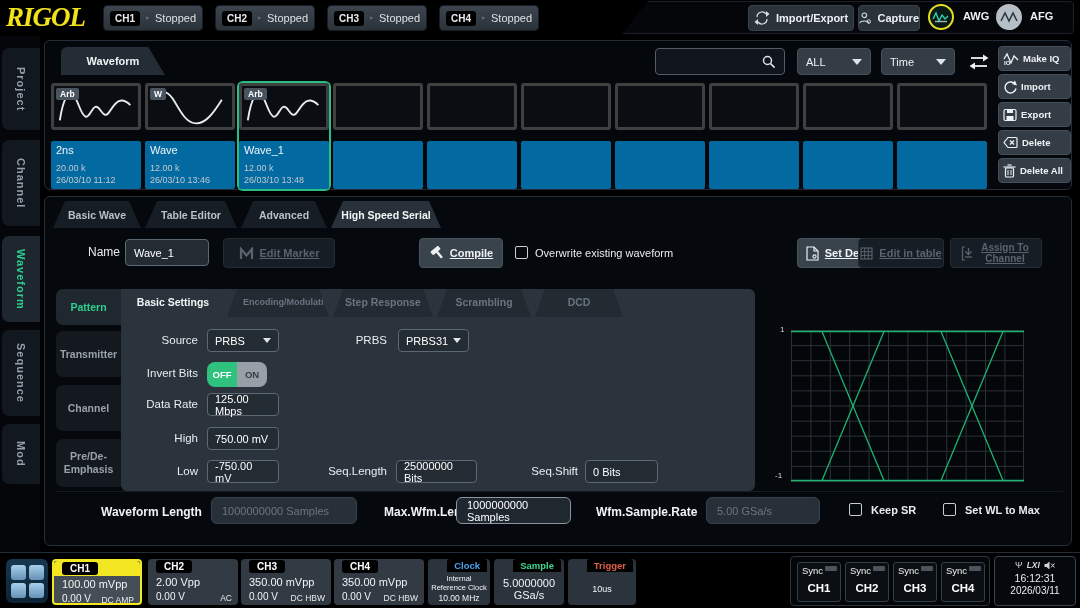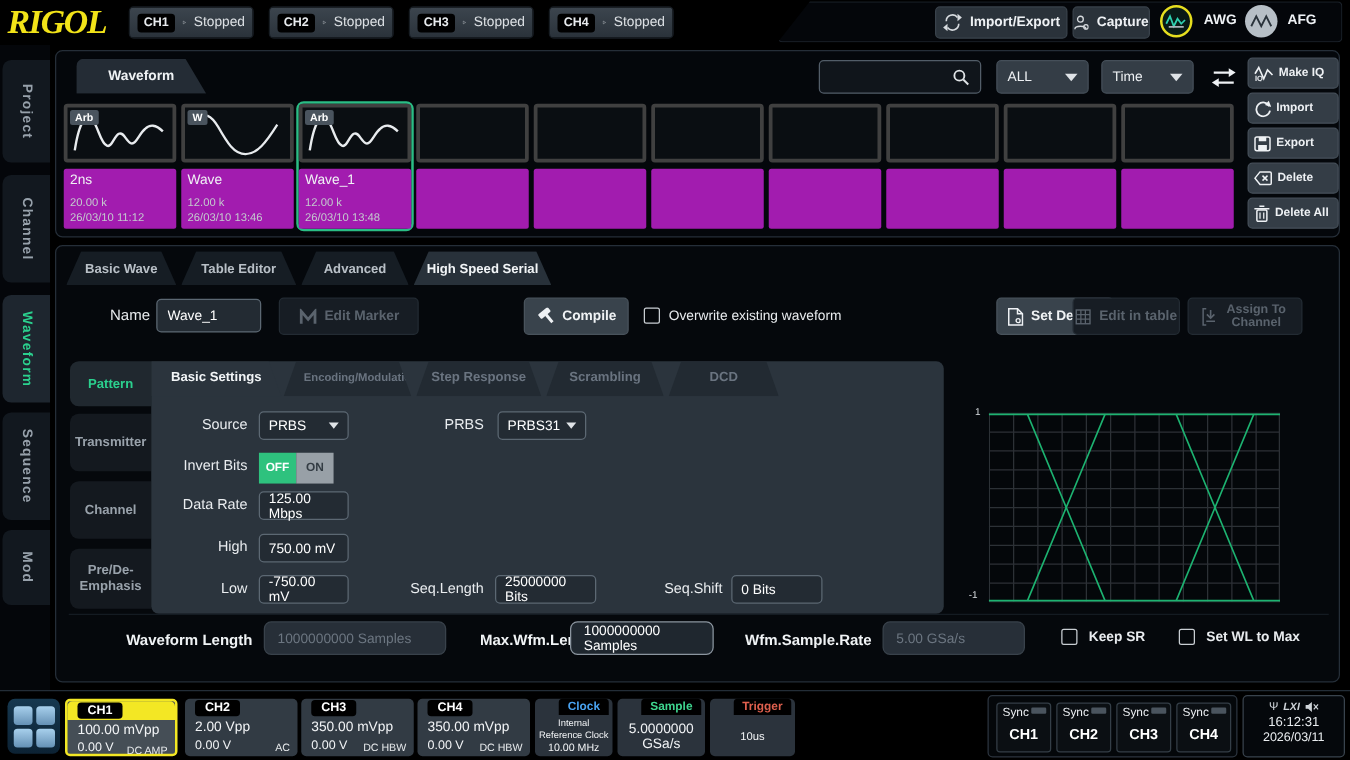--- a/index.html
+++ b/index.html
@@ -30,48 +30,48 @@
   .wtab { position:absolute; left:16px; top:6px; width:104px; height:28px; background:#242c35; color:#f0f3f5; font-size:11px; font-weight:bold; display:flex; align-items:center; justify-content:center; clip-path:polygon(0 0,84% 0,100% 100%,0 100%); border-radius:6px 0 0 0; }
   .search { position:absolute; left:610px; top:7px; width:130px; height:27px; background:#10151b; border:1px solid #525d68; border-radius:4px; display:flex; align-items:center; justify-content:flex-end; padding:0 8px; }
   .search input { background:transparent; border:none; outline:none; color:#fff; width:96px; font-size:11px; }
   .dd { background:#343d46; border:1px solid #454f59; border-radius:4px; color:#eef1f4; font-size:11px; display:flex; align-items:center; justify-content:space-between; padding:0 8px; }
   .caret { width:0; height:0; border-left:5px solid transparent; border-right:5px solid transparent; border-top:6px solid #dfe3e7; }
   .swap { position:absolute; left:918px; top:7px; width:32px; height:27px; display:flex; align-items:center; justify-content:center; }
   .act-btn { position:absolute; left:953px; width:73px; height:25px; background:#343d46; border:1px solid #454f59; border-radius:4px; color:#eef1f4; font-size:9.5px; font-weight:bold; display:flex; align-items:center; gap:4px; padding:0 4px; }
   .thumbs { position:absolute; left:6px; top:42px; display:flex; gap:4px; }
   .thumb { width:90px; }
   .thumb .img { position:relative; width:90px; height:47px; background:#0a0e12; border:3px solid #404040; border-radius:3px; display:flex; align-items:center; justify-content:center; }
-  .thumb .txt { margin-top:5px; width:90px; height:48px; background:#a21caf; border-radius:2px; padding:3px 5px; position:relative; }
+  .thumb .txt { margin-top:11px; width:90px; height:48px; background:#0369a1; border-radius:2px; padding:3px 5px; position:relative; }
   .thumb.selected { box-shadow:0 0 0 2px #2abd85; border-radius:4px; }
   .badge { position:absolute; left:2px; top:2px; background:#4a545e; border-radius:2px; color:#fff; font-size:8.5px; font-weight:bold; padding:1px 4px; }
   .t-name { color:#f0f3f5; font-size:11px; }
   .t-size { position:absolute; left:5px; top:22px; color:#c3c9ce; font-size:9px; }
   .t-date { position:absolute; left:5px; top:34px; color:#c3c9ce; font-size:9px; }
 
   
   .editor { position:absolute; left:44px; top:196px; width:1028px; height:350px; background:#05080c; border:1px solid #252e38; border-radius:6px; }
   .etab { position:absolute; top:4px; height:27px; background:#161d24; color:#b9c0c7; font-size:10.5px; font-weight:bold; display:flex; align-items:center; justify-content:center; clip-path:polygon(12px 0,calc(100% - 12px) 0,100% 100%,0 100%); }
   .etab.active { background:#28313a; color:#f2f5f7; }
   .lbl { color:#e9ecef; font-size:12px; position:absolute; }
   .field { background:#232b33; border:1px solid #5c6873; border-radius:4px; color:#fff; font-size:11px; display:flex; align-items:center; padding:0 8px; position:absolute; }
   .field input { background:transparent; border:none; outline:none; color:#fff; font-size:11px; width:100%; font-family:"Liberation Sans", sans-serif; }
-  .ebtn { position:absolute; height:30px; background:#39434c; border:1px solid #49535c; border-radius:4px; color:#f0f3f5; font-size:11px; font-weight:bold; display:flex; align-items:center; justify-content:center; gap:6px; }
+  .ebtn { position:absolute; height:30px; background:#39434c; border:1px solid #49535c; border-radius:4px; color:#f0f3f5; font-size:11px; font-weight:bold; display:flex; align-items:center; justify-content:center; gap:6px;text-decoration:underline; }
   .ebtn.disabled { background:#171d24; border-color:#232b33; color:#5a636d; }
   .cb { position:absolute; width:13px; height:13px; border:1.5px solid #c9ced3; border-radius:2px; background:transparent; }
   .cblab { color:#e9ecef; font-size:11px; position:absolute; }
   .stab { position:absolute; left:11px; width:65px; background:#14191f; border-radius:7px 0 0 7px; color:#99a2ab; font-size:10.5px; font-weight:bold; display:flex; align-items:center; justify-content:center; text-align:center; line-height:1.2; }
   .stab.active { background:#20282f; color:#2bd08e; }
   .pcontent { position:absolute; left:76px; top:92px; width:634px; height:202px; background:#2b343d; border-radius:0 6px 6px 6px; }
   .ptab { position:absolute; top:0; height:28px; background:#222a32; color:#6a7480; font-size:10.5px; font-weight:bold; display:flex; align-items:center; justify-content:center; text-align:left; line-height:1.1; clip-path:polygon(10px 0,calc(100% - 10px) 0,100% 100%,0 100%); }
   .ptab.active { background:#2b343d; color:#f2f5f7; }
   .ptab.two { font-size:9px; }
   .flabel { position:absolute; color:#e9ecef; font-size:11.5px; text-align:right; }
   .ffield { position:absolute; height:23px; background:#232b33; border:1px solid #5c6873; border-radius:4px; color:#fff; font-size:11px; display:flex; align-items:center; padding:0 7px; }
   .fdd { justify-content:space-between; }
-  .toggle { position:absolute; width:60px; height:25px; border-radius:0; overflow:hidden; display:flex; }
+  .toggle { position:absolute; width:60px; height:25px; border-radius:8px; overflow:hidden; display:flex; }
   .tg-off { width:32px; background:#2ec27e; color:#fff; font-size:9.5px; font-weight:bold; display:flex; align-items:center; justify-content:center; }
   .tg-on { width:32px; background:#98a0a7; color:#333c44; font-size:9.5px; font-weight:bold; display:flex; align-items:center; justify-content:center; }
   .eyewrap { position:absolute; left:746px; top:133px; width:233px; height:152px; background:#04070a; }
   .eyelab { position:absolute; color:#d7dbdf; font-size:8px; }
   .efoot-sep { position:absolute; left:10px; top:294px; width:1008px; border-top:1px solid #141b22; }
   .dfield { position:absolute; height:27px; background:#272f38; border:1px solid #39424b; border-radius:6px; color:#6c7681; font-size:11px; display:flex; align-items:center; padding:0 10px; }
   .afield { position:absolute; height:27px; background:#1f272f; border:1px solid #8b959f; border-radius:6px; color:#fff; font-size:11px; display:flex; align-items:center; padding:0 10px; }
   .blab { position:absolute; color:#f0f3f5; font-size:12px; font-weight:bold; }
 
   

